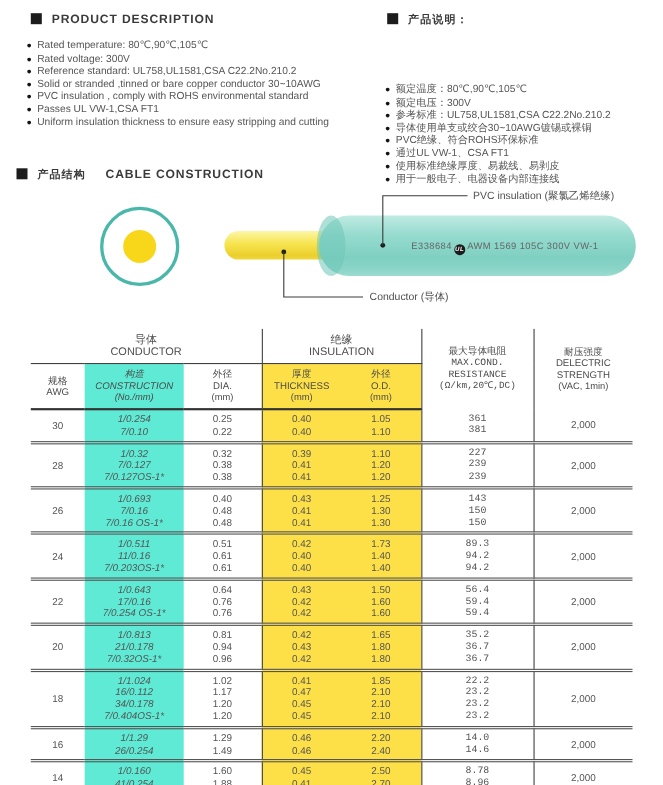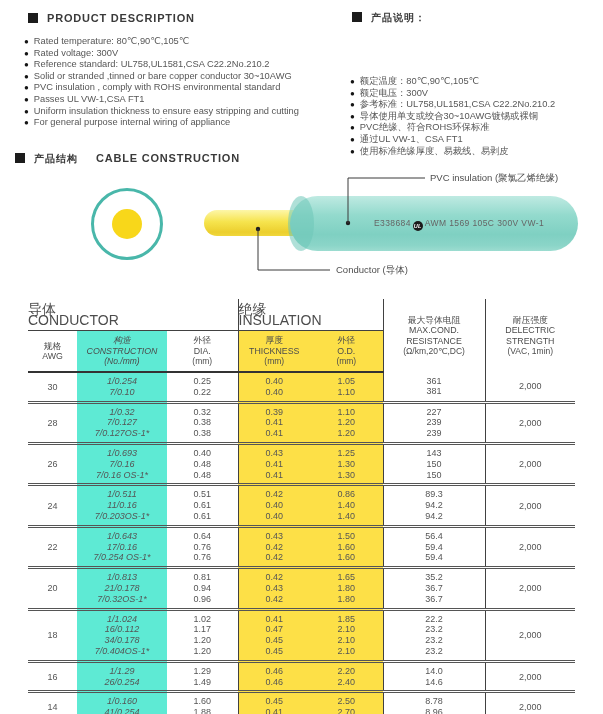--- a/index.html
+++ b/index.html
@@ -38,28 +38,28 @@
   .leader{stroke:#3a3a3a;stroke-width:1;fill:none;}
   .leader-dot{fill:#1e1e1e;}
   .diagram-label{font-size:9.5px;color:#4f4f4f;white-space:nowrap;}
   
   table.spec{
     border-collapse:collapse;table-layout:fixed;width:547px;
     font-size:9px;color:#555;
   }
   table.spec th{font-weight:normal;padding:0;}
   table.spec td{padding:3px 0;vertical-align:middle;text-align:center;}
-  .g{height:31px;text-align:left;line-height:11px;font-size:14px;color:#4c4c4c;}
+  .g{height:31px;text-align:center;line-height:11px;font-size:10px;color:#4c4c4c;}
   .g-cond{border-bottom:1.5px solid #414141;border-right:1.5px solid #414141;}
   .g-ins{border-bottom:1.5px solid #414141;border-right:1.5px solid #414141;}
   .sh{height:40px;text-align:center;line-height:10.5px;font-size:8.8px;color:#4c4c4c;}
   thead tr.subhead th{border-bottom:2px solid #333;}
   .h-multi{text-align:center;line-height:10.5px;font-size:8.8px;color:#4c4c4c;}
   .c-dia,.c-od{border-right:1.5px solid #414141;}
-  .c-res{border-right:1.5px solid #414141;}
+  .c-res{border-right:1.5px solid #414141;font-family:Liberation Mono, monospace;}
   .bg-y{background:#5eead4;font-style:italic;}
   .bg-b{background:#fde047;}
   tbody tr{border-bottom:3px double #555;}
   tbody tr:last-child{border-bottom:2px solid #333;}
   .ln{height:10.8px;line-height:10.8px;white-space:nowrap;}
   .unit{font-size:8.5px;}
 </style>
 </head>
 <body>
 
@@ -67,34 +67,34 @@
   <span class="sq"></span><span>PRODUCT DESCRIPTION</span>
 </div>
 <div class="abs blist" style="left:24px;top:36px;">
     <div class="bl"><span class="bullet">●</span><span>Rated temperature: 80℃,90℃,105℃</span></div>
     <div class="bl"><span class="bullet">●</span><span>Rated voltage: 300V</span></div>
     <div class="bl"><span class="bullet">●</span><span>Reference standard: UL758,UL1581,CSA C22.2No.210.2</span></div>
     <div class="bl"><span class="bullet">●</span><span>Solid or stranded ,tinned or bare copper conductor 30~10AWG</span></div>
     <div class="bl"><span class="bullet">●</span><span>PVC insulation , comply with ROHS environmental standard</span></div>
     <div class="bl"><span class="bullet">●</span><span>Passes UL VW-1,CSA FT1</span></div>
     <div class="bl"><span class="bullet">●</span><span>Uniform insulation thickness to ensure easy stripping and cutting</span></div>
-    <div class="bl"><span class="bullet">●</span><span>For general purpose internal wiring of appliance</span></div>
   </div>
 
 <div class="abs sec-title cn-title" style="left:352px;top:11px;">
   <span class="sq"></span><span>产品说明：</span>
 </div>
 <div class="abs blist" style="left:350px;top:36px;margin-top:40px;">
     <div class="bl"><span class="bullet">●</span><span>额定温度：80℃,90℃,105℃</span></div>
     <div class="bl"><span class="bullet">●</span><span>额定电压：300V</span></div>
     <div class="bl"><span class="bullet">●</span><span>参考标准：UL758,UL1581,CSA C22.2No.210.2</span></div>
     <div class="bl"><span class="bullet">●</span><span>导体使用单支或绞合30~10AWG镀锡或裸铜</span></div>
     <div class="bl"><span class="bullet">●</span><span>PVC绝缘、符合ROHS环保标准</span></div>
     <div class="bl"><span class="bullet">●</span><span>通过UL VW-1、CSA FT1</span></div>
     <div class="bl"><span class="bullet">●</span><span>使用标准绝缘厚度、易裁线、易剥皮</span></div>
+    <div class="bl"><span class="bullet">●</span><span>用于一般电子、电器设备内部连接线</span></div>
   </div>
 
 <div class="abs sec-title" style="left:15px;top:152px;">
   <span class="sq"></span><span class="cn-title">产品结构</span><span style="display:inline-block;width:18px;"></span><span>CABLE CONSTRUCTION</span>
 </div>
 
 <div class="abs xsec-ring" style="left:91px;top:188px;"></div>
 <div class="abs xsec-core" style="left:112px;top:209px;"></div>
 
 <div class="abs rod" style="left:204px;top:210px;"></div>
@@ -267,21 +267,21 @@
           <div class="ln">0.51</div>
           <div class="ln">0.61</div>
           <div class="ln">0.61</div>
         </td>
         <td class="bg-b">
           <div class="ln">0.42</div>
           <div class="ln">0.40</div>
           <div class="ln">0.40</div>
         </td>
         <td class="bg-b c-od">
-          <div class="ln">0.86</div>
+          <div class="ln">1.73</div>
           <div class="ln">1.40</div>
           <div class="ln">1.40</div>
         </td>
         <td class="c-res">
           <div class="ln">89.3</div>
           <div class="ln">94.2</div>
           <div class="ln">94.2</div>
         </td>
         <td class="">2,000</td>
       </tr>

